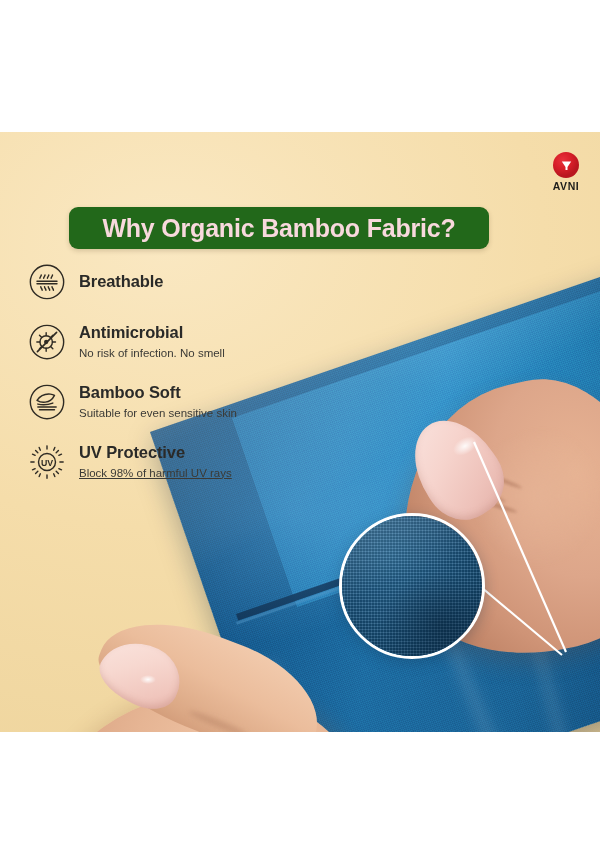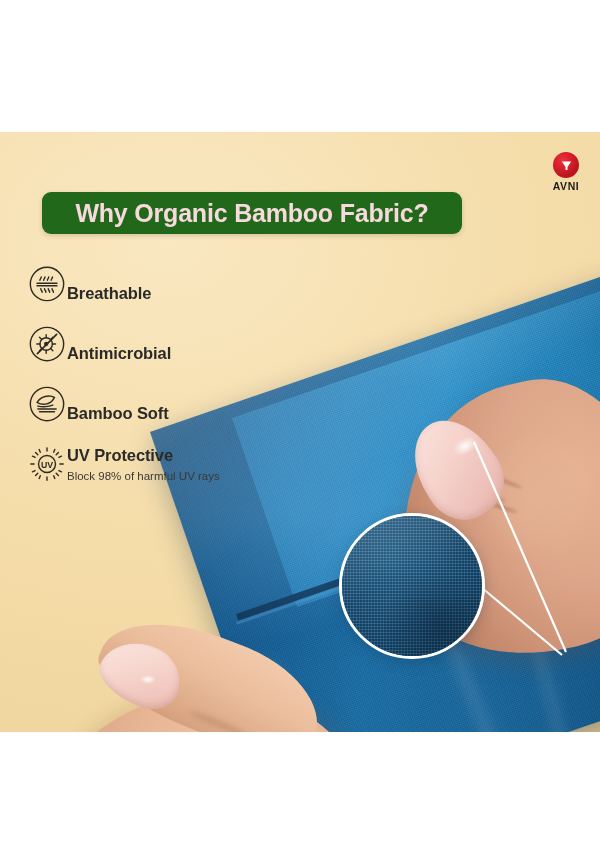--- a/index.html
+++ b/index.html
@@ -261,22 +261,22 @@
     white-space: nowrap;
   }
 
   .features {
     position: absolute;
     left: 27px; top: 258px;
     width: 330px;
   }
   .feature {
     display: flex;
-    align-items: flex-end;
-    gap: 0;
+    align-items: center;
+    gap: 12px;
     margin-bottom: 14px;
     height: 46px;
   }
   .feature-icon {
     width: 40px; height: 40px;
     flex: 0 0 40px;
     margin-top: 2px;
   }
   .feature-icon svg { display: block; width: 40px; height: 40px; }
   .feature-text { padding-top: 1px; }
@@ -368,21 +368,21 @@
 
     <div class="logo" style="top:20px;">
       <div class="logo-badge">
         <svg width="15" height="15" viewBox="0 0 24 24" aria-hidden="true">
           <path d="M4.5 5.5 H19.5 L13.6 14.2 V19 H10.4 V14.2 Z" fill="#ffffff"></path>
         </svg>
       </div>
       <div class="logo-word">AVNI</div>
     </div>
 
-    <div class="banner" style="top:60px;">
+    <div class="banner" style="top:75px;margin-left:27px;">
       <span class="banner-text">Why Organic Bamboo Fabric?</span>
     </div>
 
     <div class="features" style="top:126px;">
 
       <div class="feature">
         <span class="feature-icon">
           <svg viewBox="0 0 48 48" fill="none" stroke="#2f2b24" stroke-width="1.7" stroke-linecap="round" stroke-linejoin="round">
             <circle cx="24" cy="24" r="20"></circle>
             <line x1="12" y1="23" x2="36" y2="23"></line>
@@ -414,35 +414,37 @@
             <line x1="15.5" y1="24" x2="11.8" y2="24"></line>
             <line x1="28.3" y1="18.7" x2="31" y2="16"></line>
             <line x1="28.3" y1="29.3" x2="31" y2="32"></line>
             <line x1="17.7" y1="29.3" x2="15" y2="32"></line>
             <line x1="17.7" y1="18.7" x2="15" y2="16"></line>
             <line x1="12.5" y1="35.5" x2="35.5" y2="12.5" stroke-width="2"></line>
           </svg>
         </span>
         <span class="feature-text">
           <span class="feature-title">Antimicrobial</span>
+          <span class="feature-sub" style="display:block;">No risk of infection. No smell</span>
         </span>
       </div>
 
       <div class="feature">
         <span class="feature-icon">
           <svg viewBox="0 0 48 48" fill="none" stroke="#2f2b24" stroke-width="1.7" stroke-linecap="round" stroke-linejoin="round">
             <circle cx="24" cy="24" r="20"></circle>
             <path d="M12 22c4-6 10-8 16-7.5 3 .3 5 1.5 5 1.5-2 4-6 7.5-11 8.2-4 .6-7.5-.6-10-2.2Z"></path>
             <path d="M13 26.5c5 1.2 12 1 18-1.2"></path>
             <line x1="13" y1="30" x2="35" y2="30"></line>
             <line x1="15" y1="33.2" x2="33" y2="33.2"></line>
           </svg>
         </span>
         <span class="feature-text">
           <span class="feature-title">Bamboo Soft</span>
+          <span class="feature-sub" style="display:block;">Suitable for even sensitive skin</span>
         </span>
       </div>
 
       <div class="feature">
         <span class="feature-icon">
           <svg viewBox="0 0 48 48" fill="none" stroke="#2f2b24" stroke-width="1.7" stroke-linecap="round" stroke-linejoin="round">
             <circle cx="24" cy="24" r="10.2"></circle>
             <line x1="24" y1="8.5" x2="24" y2="4.6"></line>
             <line x1="24" y1="43.4" x2="24" y2="39.5"></line>
             <line x1="8.5" y1="24" x2="4.6" y2="24"></line>
@@ -457,19 +459,19 @@
             <line x1="14.6" y1="41.4" x2="16" y2="38.2"></line>
             <line x1="9.8" y1="16" x2="6.6" y2="14.6"></line>
             <line x1="41.4" y1="33.4" x2="38.2" y2="32"></line>
             <line x1="9.8" y1="32" x2="6.6" y2="33.4"></line>
             <line x1="41.4" y1="14.6" x2="38.2" y2="16"></line>
             <text x="24" y="28.2" text-anchor="middle" font-size="10.5" font-family="Liberation Sans, sans-serif" font-weight="600" fill="#2f2b24" stroke="none">UV</text>
           </svg>
         </span>
         <span class="feature-text">
           <span class="feature-title">UV Protective</span>
-          <span class="feature-sub" style="display:block;">Block 98% of harmful UV rays</span>
+          <span class="feature-sub" style="display:block;text-decoration:underline;">Block 98% of harmful UV rays</span>
         </span>
       </div>
 
     </div>
   </div>
 </div>
 
 </body></html>

